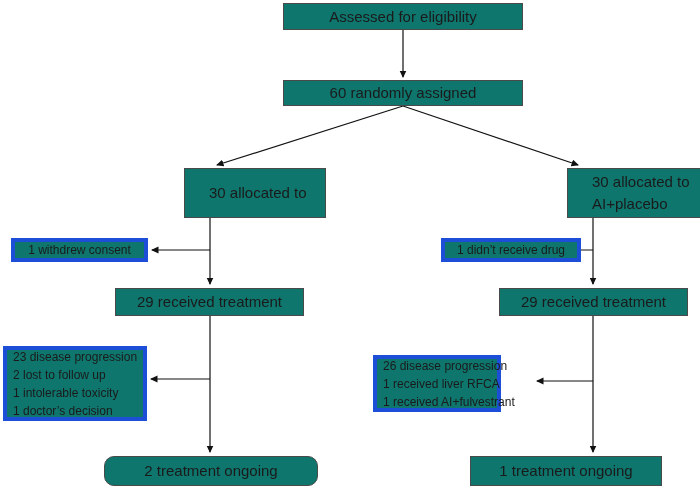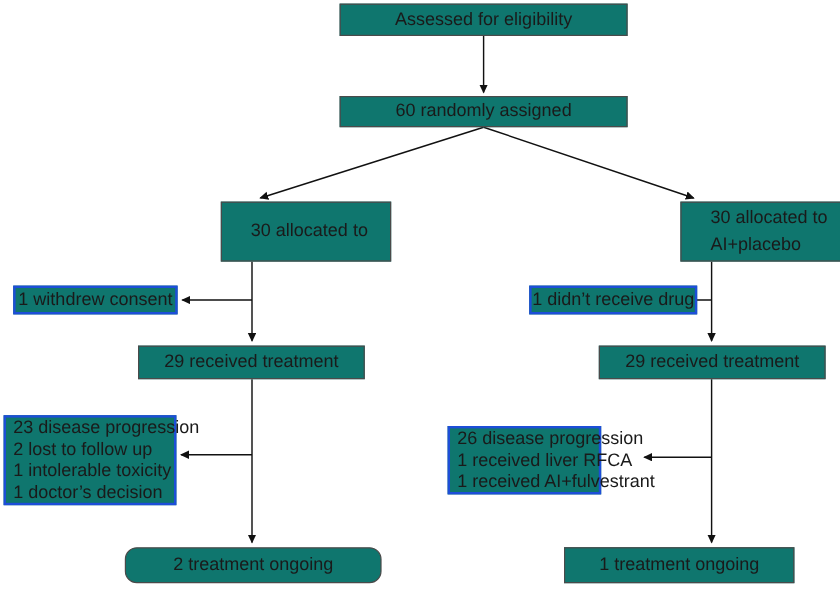--- a/index.html
+++ b/index.html
@@ -28,22 +28,22 @@
     display: flex;
     flex-direction: column;
     justify-content: center;
   }
   .main {
     border: 1.4px solid #4a4a4a;
     font-size: 15px;
     line-height: 22px;
   }
   .side {
-    border: 2px solid #1d4ed8;
-    font-size: 15px;
+    border: 4px solid #1d4ed8;
+    font-size: 12px;
     line-height: 18px;
   }
   .center { align-items: center; text-align: center; }
   .leftpad { padding-left: 24px; margin-left: 44px; }
   .side.listbox { padding: 2px 6px; justify-content: center; }
   .nowrap { white-space: nowrap; }
 </style>
 </head>
 <body>
 

